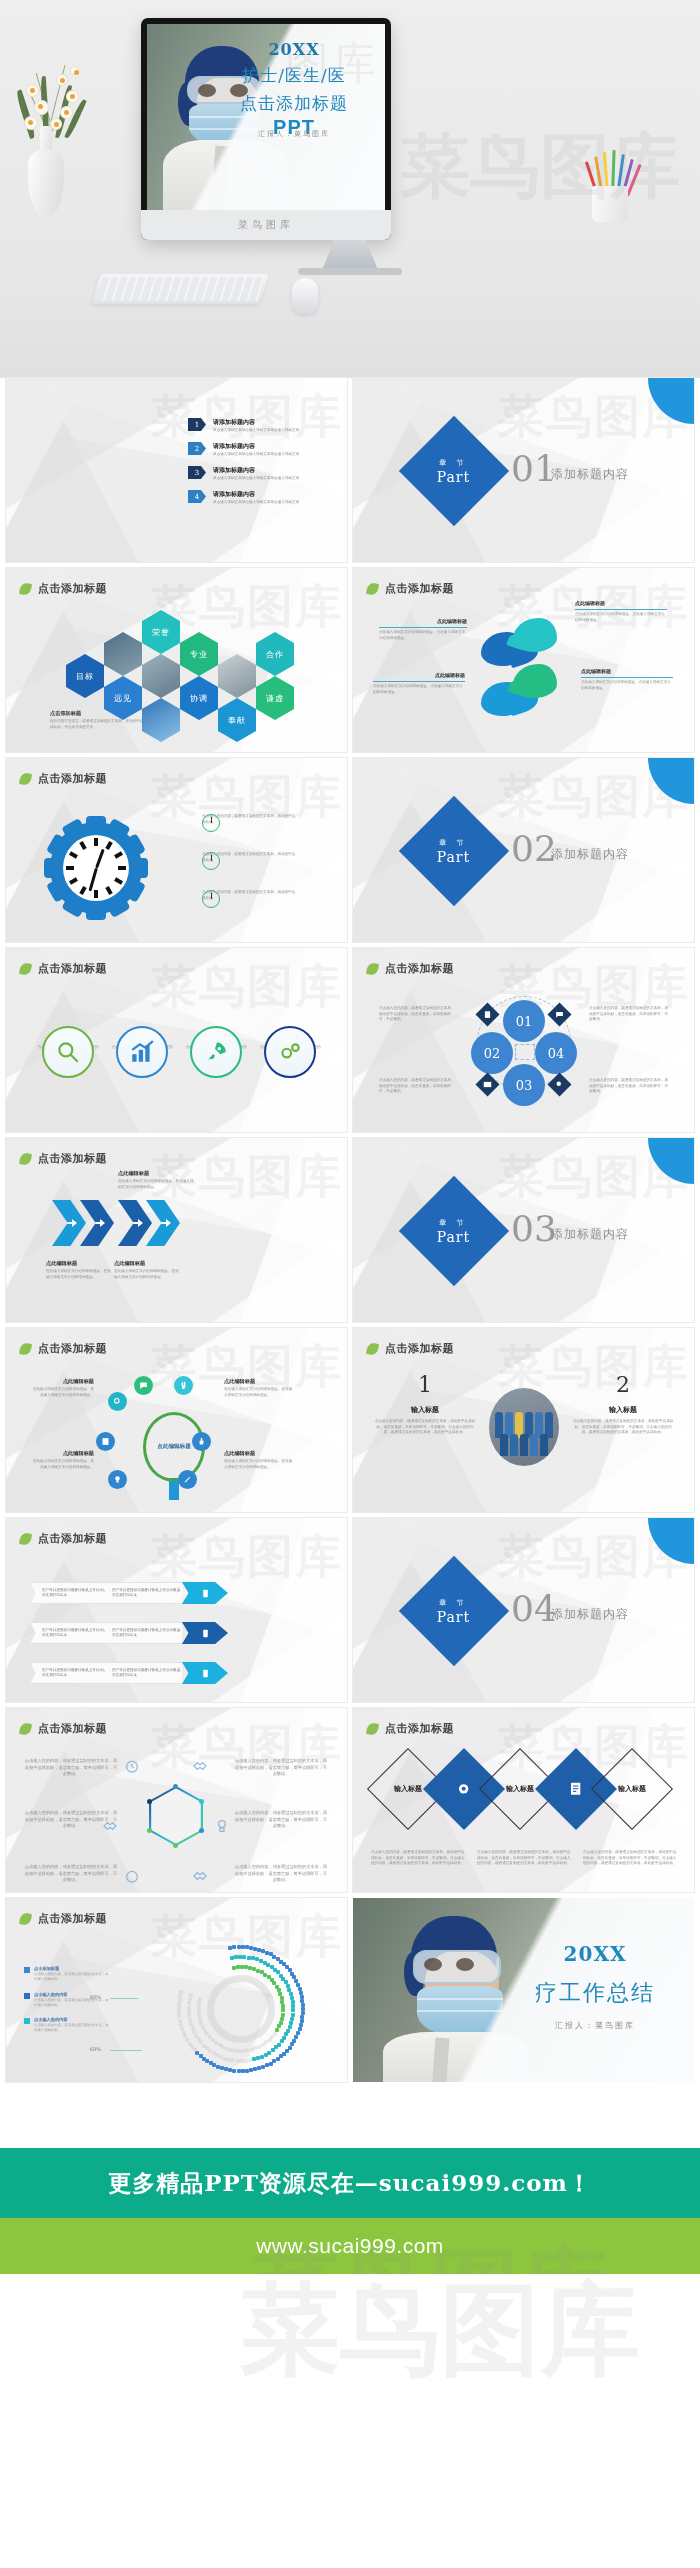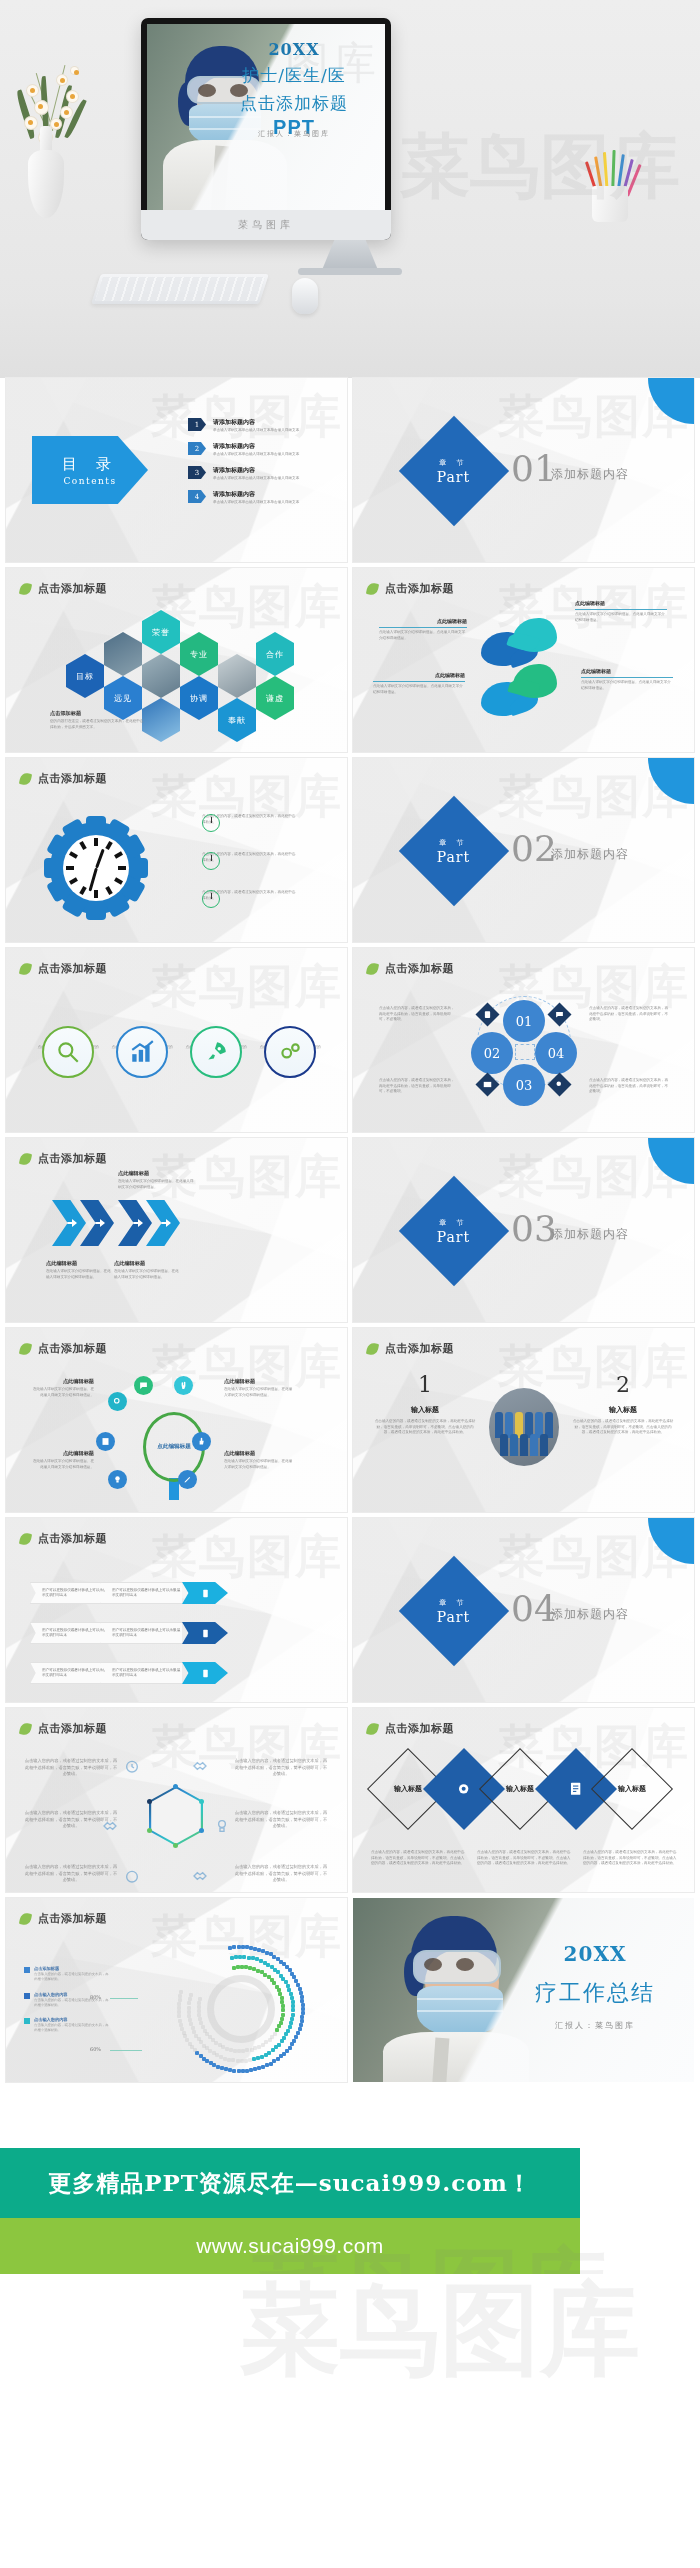--- a/index.html
+++ b/index.html
@@ -233,21 +233,21 @@
      background:linear-gradient(118deg,#66776c 0%,#879184 30%,#a6b0a4 52%,#c7ccc2 72%,#dddfd6 100%); }
   .th-overlay { position:absolute; inset:0;
      background:linear-gradient(118deg,rgba(255,255,255,0) 0 46%,rgba(250,251,252,.95) 48%,#fbfcfd 100%); }
   .th-text { position:absolute; right:10px; top:44px; width:178px; text-align:center; color:#1f86be; }
   .th-year { font-family:"DejaVu Serif",serif; font-size:20px; font-weight:700; letter-spacing:1px; }
   .th-main { font-family:"DejaVu Serif",serif; font-size:22px; letter-spacing:2px; margin-top:12px; }
   .th-by { font-size:8px; color:#8f8f8f; margin-top:12px; letter-spacing:2px; font-family:"DejaVu Serif",serif;}
 
   
   .spacer { height:60px; background:#fff; }
-  .banner { width:580px; display:flex; align-items:center; justify-content:center; }
+  .banner { width:700px; display:flex; align-items:center; justify-content:center; }
   .banner1 { height:70px; background:#0cab8a; }
   .banner1 span { color:#fff; font-size:23px; font-weight:700; letter-spacing:1px; font-family:"DejaVu Serif",serif;}
   .banner2 { height:56px; background:#8cc63f; }
   .banner2 span { color:#fff; font-size:21px; font-weight:400; letter-spacing:.5px; }
   .tail { height:138px; background:#fff; position:relative; }
 </style>
 </head>
 <body>
 
 <div class="hero">
@@ -317,24 +317,20 @@
 
   <div class="page-wm" style="right:20px;top:120px;font-size:70px;">菜鸟图库</div>
 </div>
 
 <div class="grid">
 
   <div class="row">
     <div class="slide">
       <div class="poly"></div>
       <div class="slide-wm">菜鸟图库</div>
-      <div class="cv-arrow">
-        <div class="c1">目 录</div>
-        <div class="c2">Contents</div>
-      </div>
       <div class="cv-list">
         <div class="cv-item">
           <div class="cv-num" style="background:#1b3a63;">1</div>
           <div class="cv-txt">
             <b>请添加标题内容</b>
             <span>单击输入详细文本单击输入详细文本单击输入详细文本</span>
           </div>
         </div>
         <div class="cv-item">
           <div class="cv-num" style="background:#2f7fc4;">2</div>

